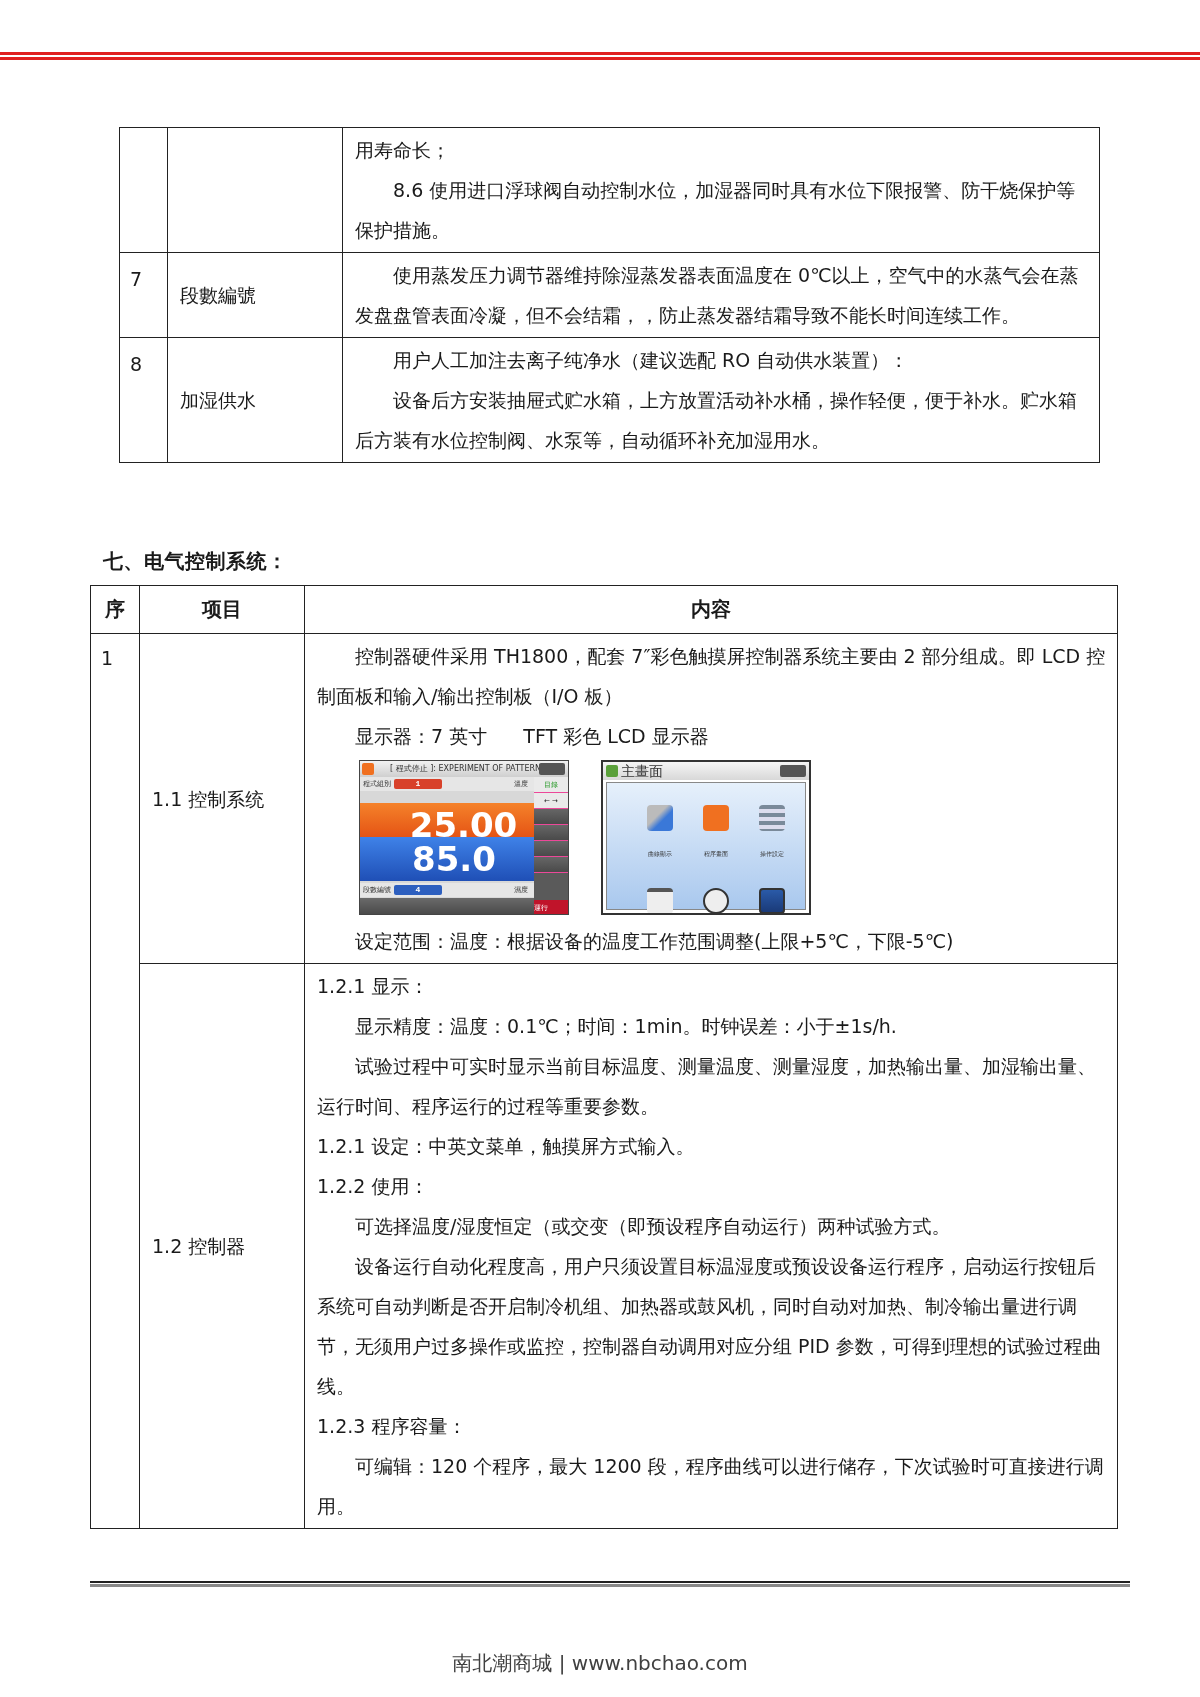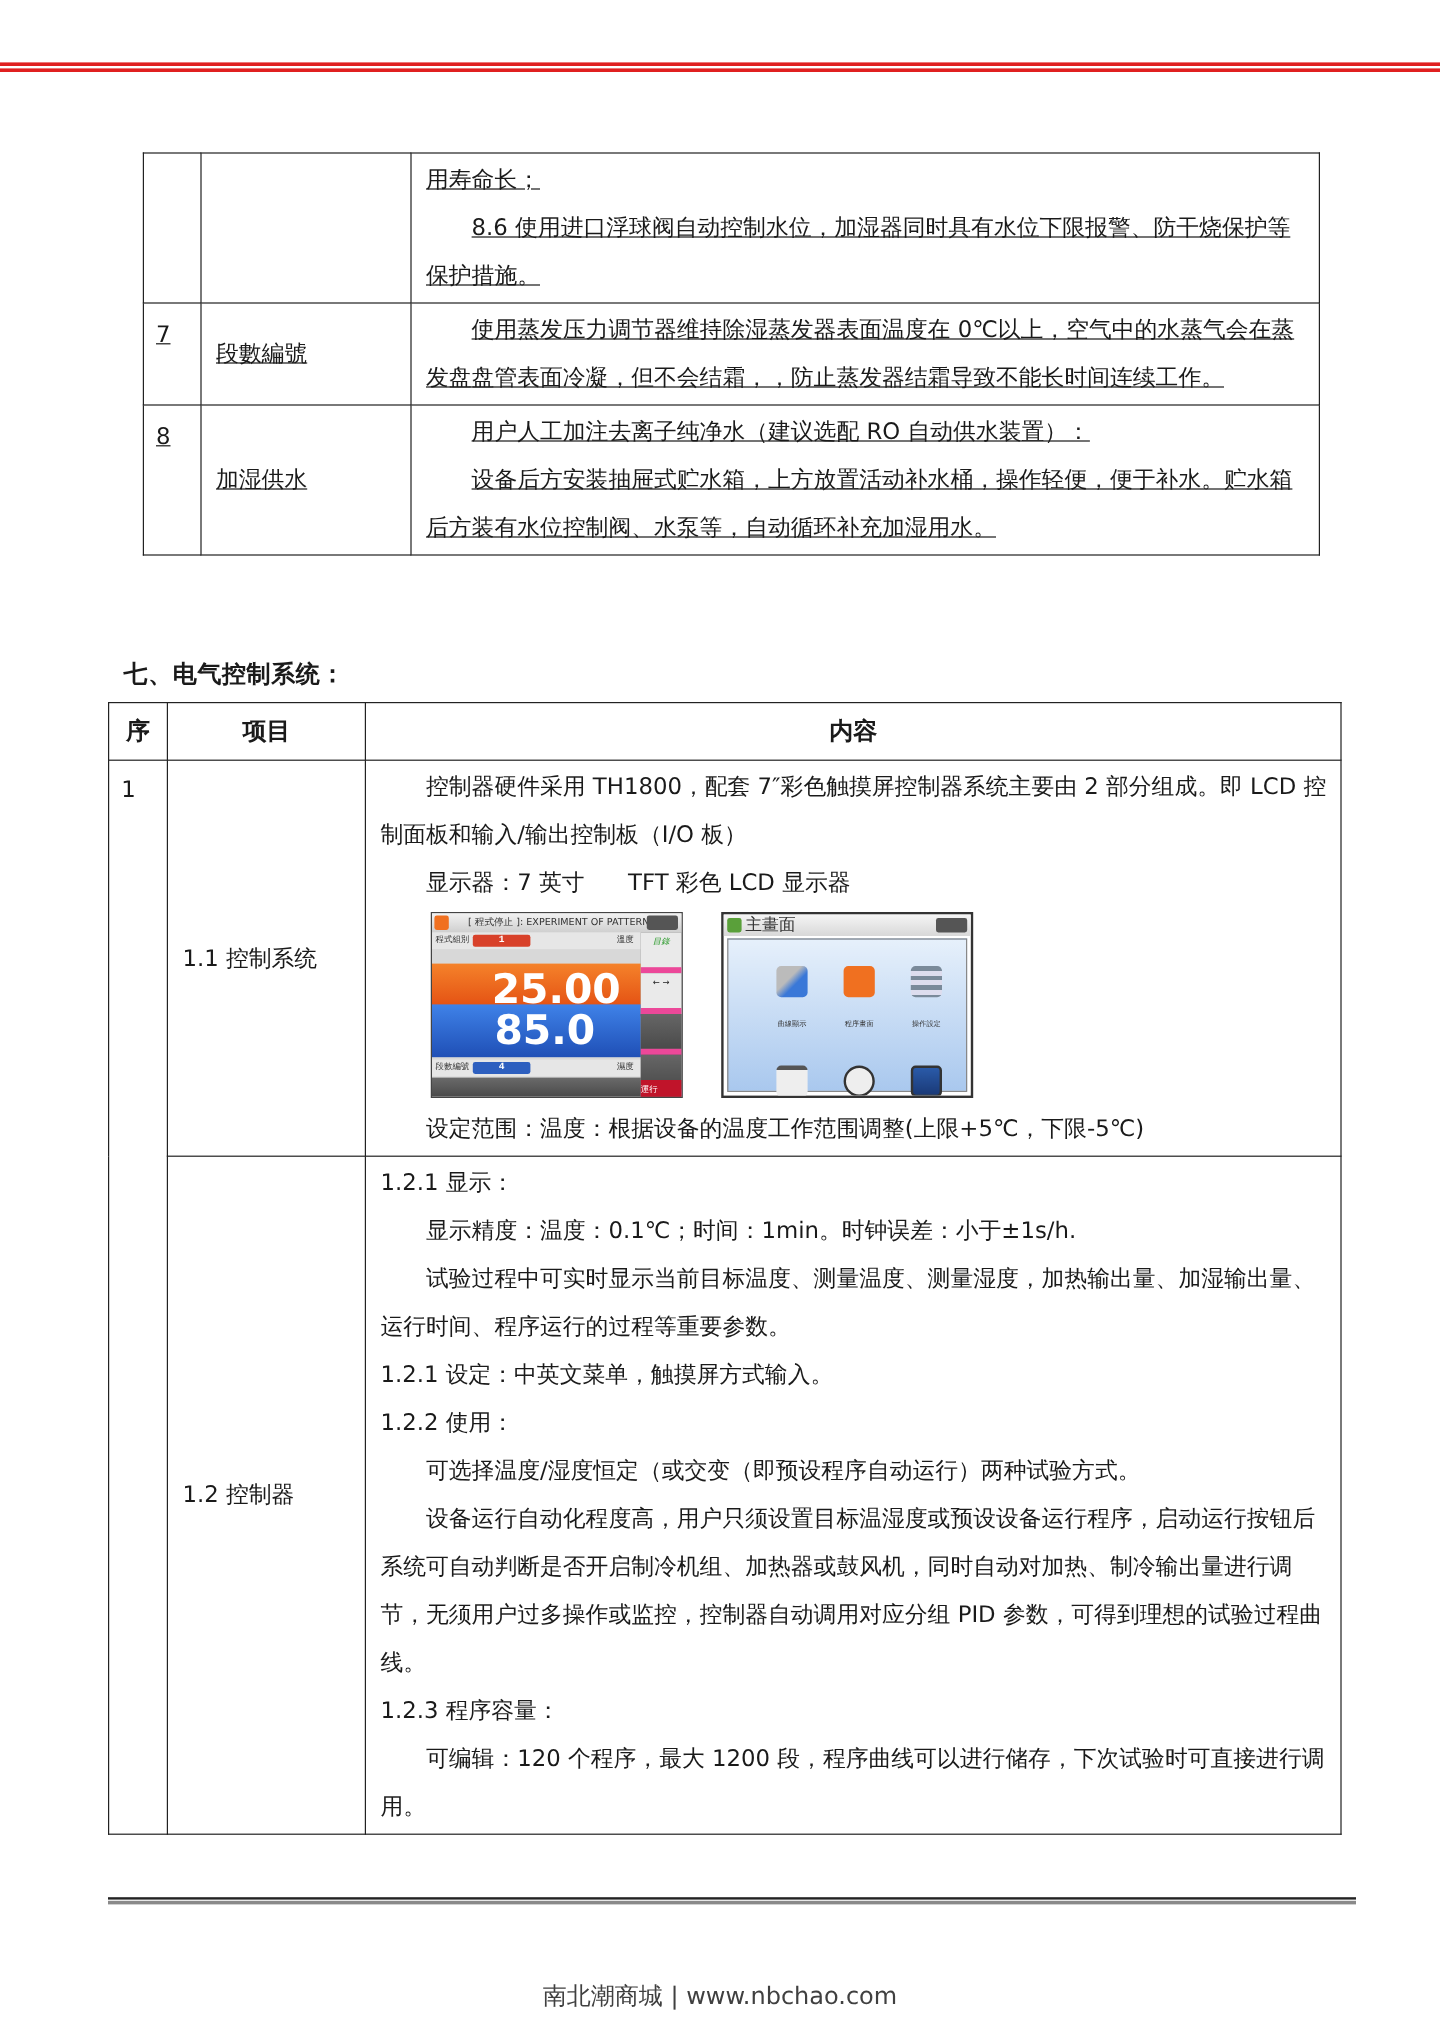--- a/index.html
+++ b/index.html
@@ -9,21 +9,21 @@
   .header-rule { position: absolute; left: 0; top: 52px; width: 1200px; height: 8px; }
   .header-rule .r1 { position: absolute; left: 0; top: 0; width: 100%; height: 3px; background: #e02020; }
   .header-rule .r2 { position: absolute; left: 0; top: 5px; width: 100%; height: 3px; background: #e02020; }
 
   table { border-collapse: collapse; table-layout: fixed; position: absolute; }
   td, th { border: 1.5px solid #222; vertical-align: top; font-size: 19px; font-weight: normal; }
 
   .t1 { left: 119px; top: 127px; width: 981px; }
   .t1 col.c1 { width: 48px; }
   .t1 col.c2 { width: 175px; }
-  .t1 td { line-height: 40px; text-decoration: underline; }
+  .t1 td { line-height: 40px; }
   .t1 td.num { padding: 6px 0 0 10px; }
   .t1 td.item { padding: 0 0 0 12px; vertical-align: middle; }
   .t1 td.content { padding: 2px 10px 2px 12px; }
 
   .p-indent { text-indent: 2em; }
   .p-noind { text-indent: 0; }
 
   .section-title { position: absolute; left: 103px; top: 548px; font-size: 20px; font-weight: bold; letter-spacing: 0.5px; }
 
   .t2 { left: 90px; top: 585px; width: 1028px; }
@@ -41,21 +41,21 @@
   .s1 .topbar { position: absolute; left: 0; top: 0; width: 100%; height: 16px; background: linear-gradient(#f2f2f2, #cfcfcf); font-size: 8px; line-height: 16px; padding-left: 30px; white-space: nowrap; color: #333; }
   .s1 .topbar .ico { position: absolute; left: 2px; top: 2px; width: 12px; height: 12px; background: #f07020; border-radius: 2px; }
   .s1 .clock { position: absolute; right: 3px; top: 2px; width: 26px; height: 12px; background: #555; border-radius: 2px; }
   .s1 .rowlabel { position: absolute; left: 0; width: 174px; height: 14px; background: #e6e6e6; font-size: 7px; line-height: 14px; padding-left: 3px; color: #333; font-family: Liberation Mono, monospace; }
   .s1 .rowlabel .bar { position: absolute; left: 34px; top: 2px; width: 48px; height: 10px; border-radius: 2px; color: #fff; text-align: center; font-size: 8px; line-height: 10px; font-weight: bold; }
   .s1 .rowlabel .unit { position: absolute; right: 6px; top: 0; }
   .s1 .big { position: absolute; left: 0; width: 174px; height: 44px; color: #fff; font-family: "DejaVu Sans", sans-serif; font-weight: bold; font-size: 34px; line-height: 44px; text-align: center; padding-left: 14px; }
   .s1 .orange { top: 42px; background: linear-gradient(#f5822a, #e0460e); padding-left: 33px; }
   .s1 .blue { top: 76px; background: linear-gradient(#3f82e8, #1f4fb6); }
   .s1 .side { position: absolute; right: 0; top: 16px; width: 34px; height: 139px; background: #5a5a5a; }
-  .s1 .side .b { height: 34px; border-bottom: 5px solid #ec4899; background: linear-gradient(#666, #4a4a4a); font-style: italic; }
+  .s1 .side .b { height: 16px; border-bottom: 1px solid #ec4899; background: linear-gradient(#666, #4a4a4a); }
   .s1 .side .b.light { background: #eaeaea; font-size: 7px; color: #2a9a2a; text-align: center; line-height: 16px; }
   .s1 .side .run { position: absolute; left: 0; bottom: 0; width: 100%; height: 16px; background: #c0142a; color: #fff; font-size: 7px; text-align: left; line-height: 16px; }
   .s1 .bottom { position: absolute; left: 0; bottom: 0; width: 174px; height: 16px; background: linear-gradient(#6a6a6a, #4a4a4a); }
 
   .s2 { background: #fff; border: 2px solid #333; }
   .s2 .topbar { position: absolute; left: 0; top: 0; width: 100%; height: 18px; background: linear-gradient(#f5f5f5, #d8d8d8); font-size: 14px; line-height: 18px; padding-left: 18px; color: #333; }
   .s2 .topbar .ico { position: absolute; left: 3px; top: 3px; width: 12px; height: 12px; background: #5aa03a; border-radius: 2px; }
   .s2 .clock { position: absolute; right: 3px; top: 3px; width: 26px; height: 12px; background: #555; border-radius: 2px; }
   .s2 .body { position: absolute; left: 3px; top: 20px; right: 3px; bottom: 3px; background: linear-gradient(#e6f0fb, #a9c8ee); border: 1px solid #888; }
   .s2 .grid { position: absolute; left: 28px; top: 22px; display: grid; grid-template-columns: 50px 50px 50px; column-gap: 6px; row-gap: 14px; }

